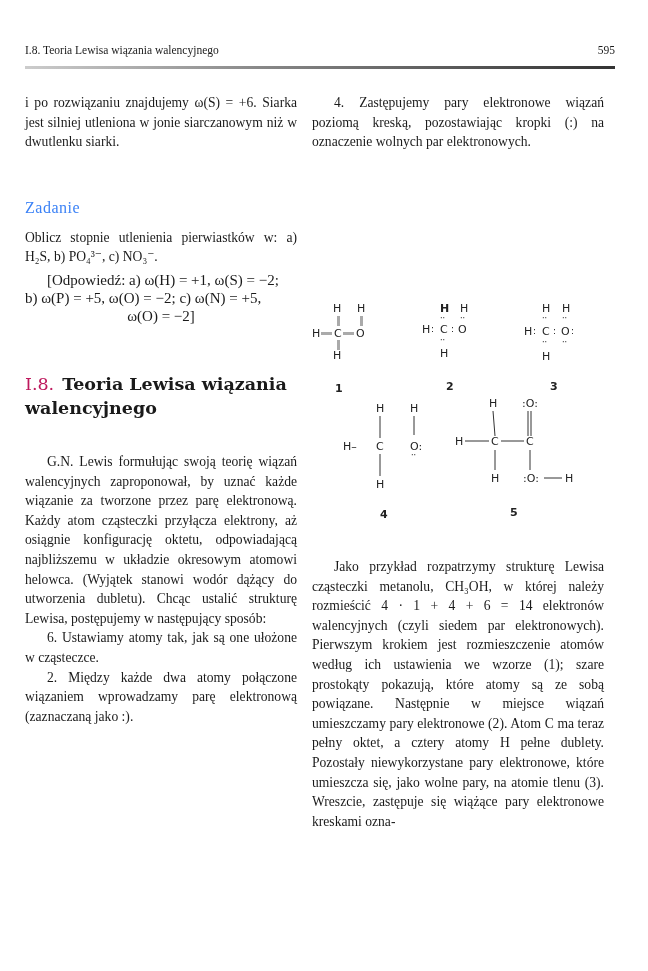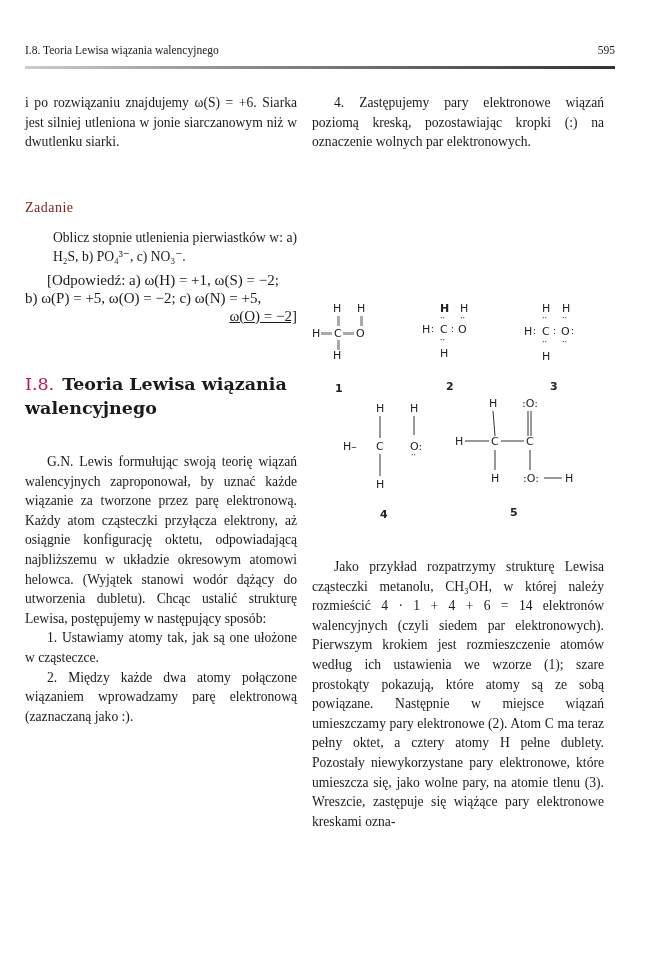--- a/index.html
+++ b/index.html
@@ -8,57 +8,57 @@
   .header { position:absolute; left:25px; top:44px; width:590px; font-size:11.5px; }
   .header .title { position:absolute; left:0; top:0; }
   .header .pnum { position:absolute; right:0; top:0;text-align:right; }
   .rule { position:absolute; left:25px; top:66px; width:590px; height:3px;
           background:linear-gradient(90deg,#ccc 0%,#888 40%,#333 100%); }
   .col { position:absolute; font-size:13.6px; line-height:19.6px; text-align:justify; }
   .col p { margin:0; }
   .ind { text-indent:22px; }
   .left { left:25px; width:272px; }
   .right { left:312px; width:292px; }
-  .zad { font-size:14px; letter-spacing:0.5px; color:#7f1d1d; margin:0; }
+  .zad { font-size:16px; letter-spacing:0.5px; color:#3b82f6; margin:0; }
   .ans { font-size:15px; line-height:18px; }
-  .ans .r { text-align:right;text-decoration:underline; }
+  .ans .r { text-align:center; }
   .sect { font-family:"DejaVu Serif",serif; font-weight:bold; font-size:17.5px; line-height:24px; text-align:left; }
   .sect .num { color:#be185d; font-weight:normal; margin-right:8px; }
   svg text { font-family:"DejaVu Sans","Liberation Sans",sans-serif; }
 </style>
 </head>
 <body>
 
 <div class="header">
   <span class="title">I.8. Teoria Lewisa wiązania walencyjnego</span>
   <span class="pnum">595</span>
 </div>
 <div class="rule"></div>
 
 <div class="col left" style="top:93px;font-family:Liberation Serif, serif;">
   <p>i po rozwiązaniu znajdujemy ω(S) = +6. Siarka jest silniej utleniona w jonie siarczanowym niż w dwutlenku siarki.</p>
 </div>
 
 <div class="col left" style="top:198px;">
   <p class="zad">Zadanie</p>
-  <p style="margin-top:10px;margin-left:28px;">Oblicz stopnie utlenienia pierwiastków w: a) H₂S, b) PO₄³⁻, c) NO₃⁻.</p>
+  <p style="margin-top:10px;">Oblicz stopnie utlenienia pierwiastków w: a) H₂S, b) PO₄³⁻, c) NO₃⁻.</p>
   <div class="ans" style="margin-top:4px;">
     <p class="ind">[Odpowiedź: a) ω(H) = +1, ω(S) = −2;</p>
     <p>b) ω(P) = +5, ω(O) = −2; c) ω(N) = +5,</p>
     <p class="r">ω(O) = −2]</p>
   </div>
 </div>
 
 <div class="col left sect" style="top:372px;">
   <span class="num">I.8.</span><span>Teoria Lewisa wiązania walencyjnego</span>
 </div>
 
 <div class="col left" style="top:452px;">
   <p class="ind">G.N. Lewis formułując swoją teorię wiązań walencyjnych zaproponował, by uznać każde wiązanie za tworzone przez parę elektronową. Każdy atom cząsteczki przyłącza elektrony, aż osiągnie konfigurację oktetu, odpowiadającą najbliższemu w układzie okresowym atomowi helowca. (Wyjątek stanowi wodór dążący do utworzenia dubletu). Chcąc ustalić strukturę Lewisa, postępujemy w następujący sposób:</p>
-  <p class="ind">1. Ustawiamy atomy tak, jak są one ułożone w cząsteczce.</p>
+  <p class="ind">6. Ustawiamy atomy tak, jak są one ułożone w cząsteczce.</p>
   <p class="ind">2. Między każde dwa atomy połączone wiązaniem wprowadzamy parę elektronową (zaznaczaną jako :).</p>
 </div>
 
 <div class="col right" style="top:93px;">
   <p class="ind">4. Zastępujemy pary elektronowe wiązań poziomą kreską, pozostawiając kropki (:) na oznaczenie wolnych par elektronowych.</p>
 </div>
 
 <svg style="position:absolute;left:300px;top:290px;" width="320" height="240" viewBox="0 0 320 240" font-size="11" fill="#222">
 
   <g>

